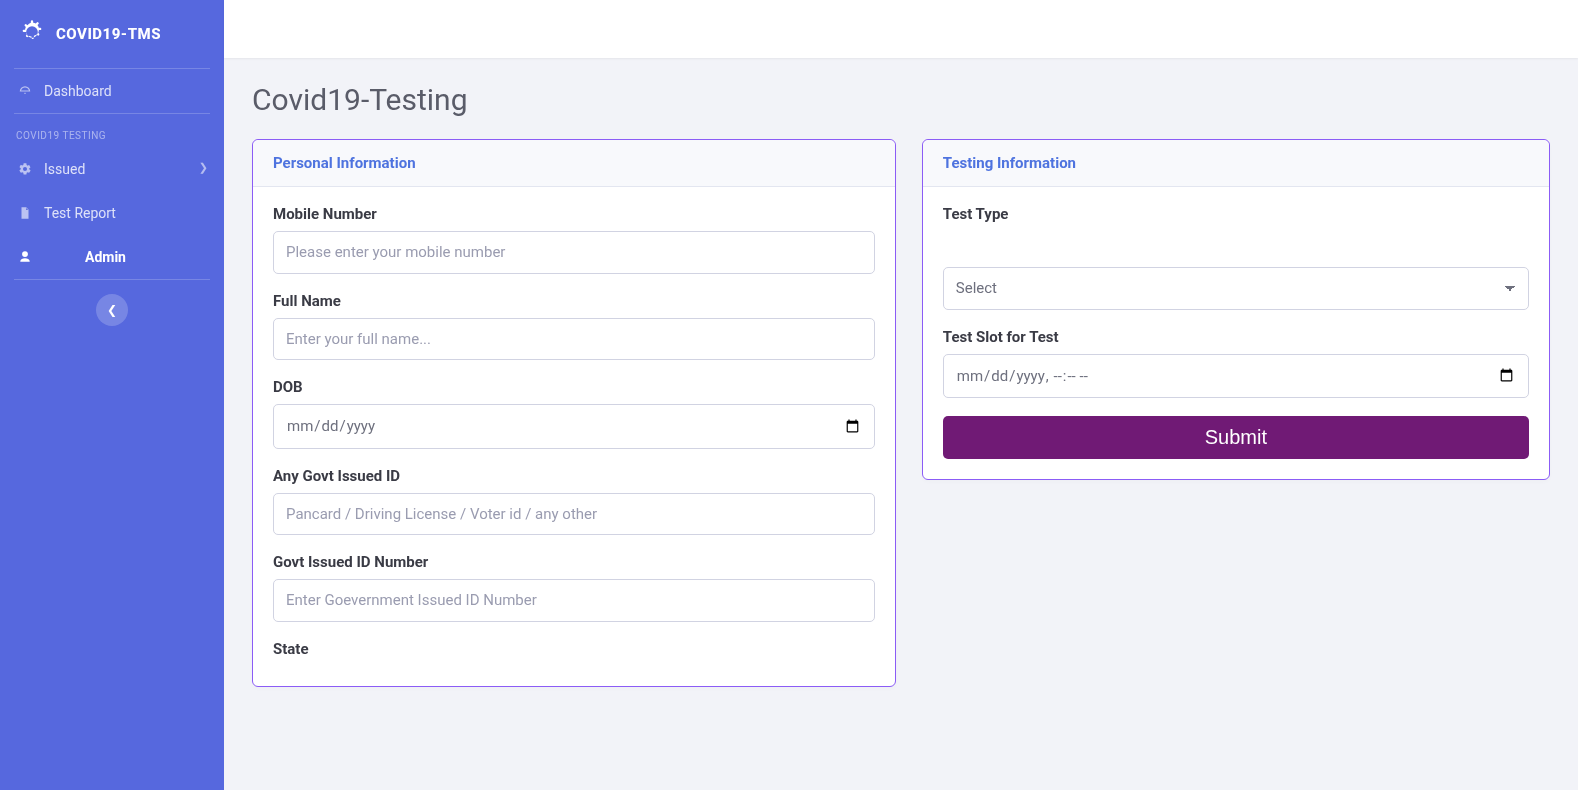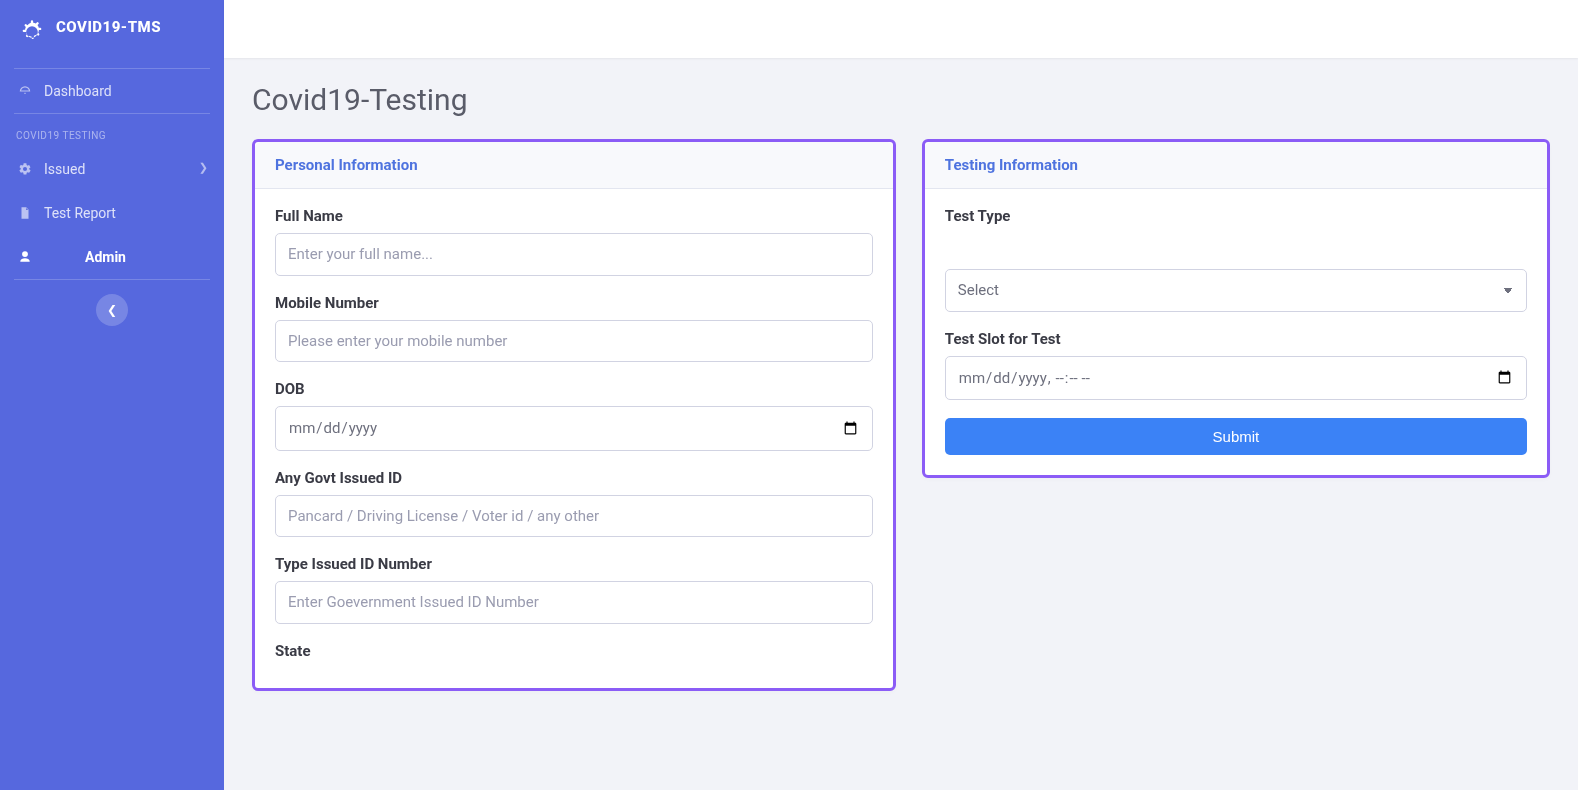--- a/index.html
+++ b/index.html
@@ -23,21 +23,21 @@
     background: linear-gradient(180deg, #5565d6, #5b6fe2);
     background: #5668de;
     color: #fff;
     flex-shrink: 0;
     display: flex;
     flex-direction: column;
     font-size: 14px;
   }
   .sidebar-brand {
     display: flex;
-    align-items: flex-start;
+    align-items: center;
     padding: 18px 16px 18px 18px;
     font-weight: 800;
     font-size: 15px;
     letter-spacing: 0.5px;
   }
   .sidebar-brand svg {
     width: 28px;
     height: 28px;
     margin-right: 10px;
     fill: #fff;
@@ -129,21 +129,21 @@
   .col { min-width: 0; }
   .col-7 { flex: 0 0 calc(50.6% - 13px); max-width: calc(50.6% - 13px); }
   .col-5 { flex: 1; }
   @media (max-width: 900px) {
     .row { flex-direction: column; }
     .col-7, .col-5 { max-width: 100%; flex: 1 1 auto; width: 100%; }
   }
 
   .card {
     background: #fff;
-    border: 3px solid #8b5cf6;
+    border: 1px solid #8b5cf6;
     border-radius: 6px;
     box-shadow: 0 2px 4px rgba(0,0,0,0.02);
     margin-bottom: 24px;
   }
   .card-header {
     padding: 14px 20px;
     border-bottom: 1px solid #e3e6f0;
     background: #f8f9fc;
     border-radius: 6px 6px 0 0;
     color: #4e73df;
@@ -191,26 +191,26 @@
     margin-top: 36px;
   }
   input[type="date"].form-control,
   input[type="datetime-local"].form-control {
     color: #6e707e;
   }
 
   .btn-primary {
     display: block;
     width: 100%;
-    background: #3b82f6;
+    background: #701a75;
     color: #fff;
     border: none;
     border-radius: 5px;
     padding: 10px;
-    font-size: 15px;
+    font-size: 20px;
     font-weight: 400;
     cursor: pointer;
   }
 
   
   .svg-ic { width: 14px; height: 14px; fill: currentColor; }
 </style>
 </head>
 <body>
 
@@ -281,41 +281,41 @@
     <h1 class="page-title">Covid19-Testing</h1>
 
     <div class="row">
 
       <div class="col col-7">
         <div class="card">
           <div class="card-header">Personal Information</div>
           <div class="card-body">
 
             <div class="form-group">
+              <label class="form-label">Mobile Number</label>
+              <input type="text" class="form-control" placeholder="Please enter your mobile number" style="">
+            </div>
+
+            <div class="form-group">
               <label class="form-label">Full Name</label>
               <input type="text" class="form-control" placeholder="Enter your full name..." style="">
             </div>
 
             <div class="form-group">
-              <label class="form-label">Mobile Number</label>
-              <input type="text" class="form-control" placeholder="Please enter your mobile number" style="">
-            </div>
-
-            <div class="form-group">
               <label class="form-label">DOB</label>
               <input type="date" class="form-control" placeholder="mm/dd/yyyy" style="">
             </div>
 
             <div class="form-group">
               <label class="form-label">Any Govt Issued ID</label>
               <input type="text" class="form-control" placeholder="Pancard / Driving License / Voter id / any other" style="">
             </div>
 
             <div class="form-group">
-              <label class="form-label">Type Issued ID Number</label>
+              <label class="form-label">Govt Issued ID Number</label>
               <input type="text" class="form-control" placeholder="Enter Goevernment Issued ID Number" style="">
             </div>
 
 
             <div class="form-group" style="margin-bottom:4px;">
               <label class="form-label">State</label>
             </div>
 
           </div>
         </div>

